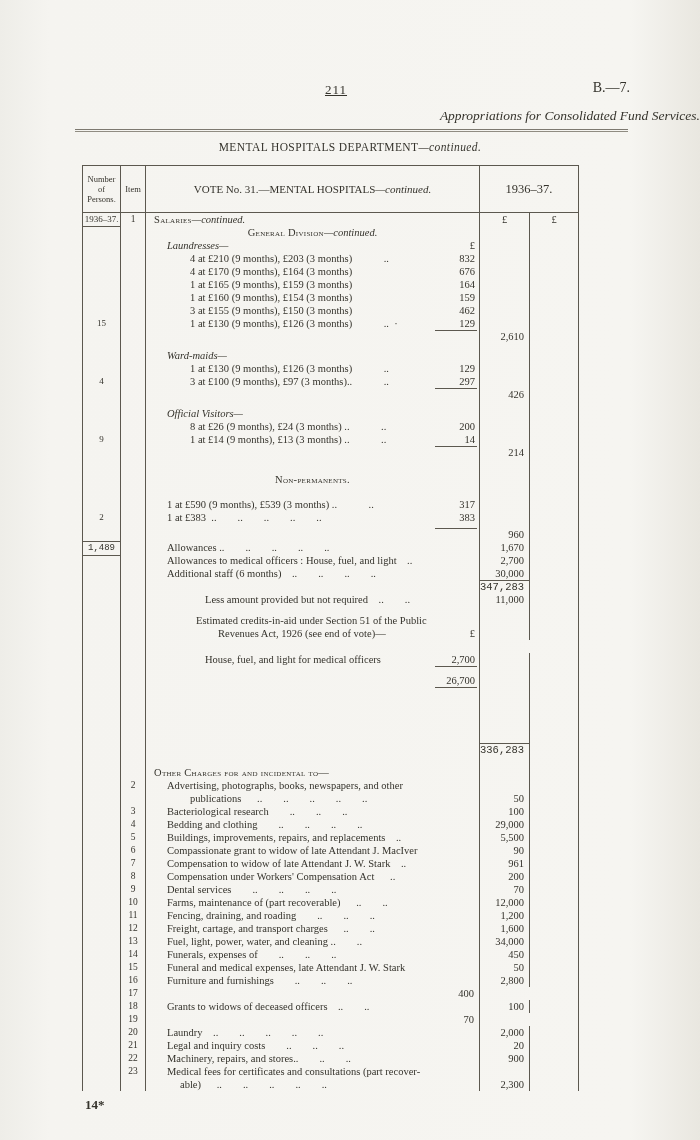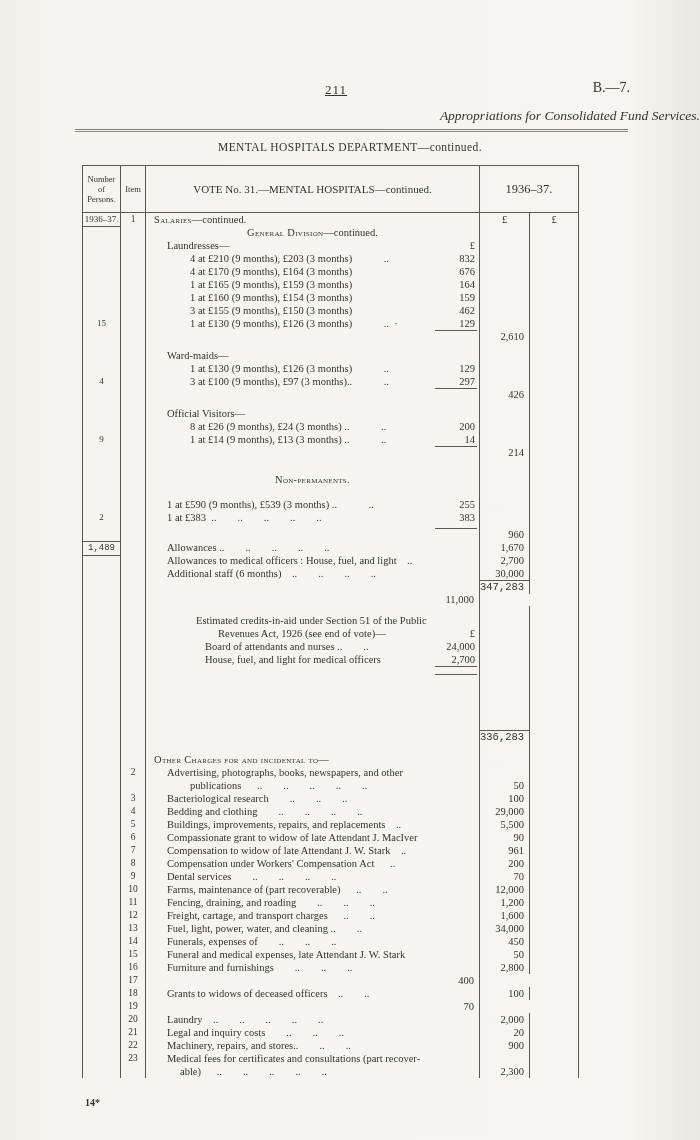--- a/index.html
+++ b/index.html
@@ -8,21 +8,21 @@
     width:700px; height:1140px; position:relative; overflow:hidden;
     background:linear-gradient(90deg,#eeede8,#f5f4f0 7%,#f6f5f1 90%,#e9e7e0);
     font-family:"Liberation Serif","DejaVu Serif",serif;
     color:#35332c;
   }
   .page-number { position:absolute; top:82px; left:0; width:672px; text-align:center; font-size:13px; letter-spacing:1px;text-decoration:underline; }
   .doc-ref { position:absolute; top:80px; right:70px; font-size:14px; }
   .doc-title { position:absolute; top:108px; left:0; width:700px; text-align:right; font-style:italic; font-size:13.5px; }
   .title-rule { position:absolute; top:129px; left:75px; width:553px; height:3px; border-top:1px solid #7d7970; border-bottom:1px solid #908c82; }
   .department { position:absolute; top:141px; left:0; width:700px; text-align:center; font-size:11.5px; letter-spacing:.4px; }
-  .it { }
+  .it { font-style:italic; }
   .sc { font-variant:small-caps; letter-spacing:.3px; }
 
   .table {
     position:absolute; left:82px; top:165px; width:497px;
     border-left:1px solid #5c584f; border-right:1px solid #5c584f; border-top:1px solid #5c584f;
   }
   .thead { display:grid; grid-template-columns:38px 25px 334px 98px; height:47px; border-bottom:1px solid #5c584f; }
   .th { border-right:1px solid #5c584f; display:flex; align-items:center; justify-content:center; text-align:center; }
   .th-persons { font-size:8.5px; line-height:10px; white-space:pre-line; }
   .th-item { font-size:8.5px; }
@@ -37,21 +37,21 @@
   .c-m.ra::after { content:""; position:absolute; right:2px; top:0; width:42px; border-top:1px solid #5c584f; }
   .desc { display:inline-block; }
   .amt { position:absolute; right:0; top:0; width:46px; text-align:right; padding-right:4px; }
   .c-1 { border-right:1px solid #5c584f; text-align:right; padding-right:5px; }
   .c-2 { text-align:right; padding-right:5px; }
   .cel-c { text-align:center; padding-right:0; }
   .rt { border-top:1px solid #5c584f;font-family:Liberation Mono, monospace; }
   .rb { border-bottom:1px solid #5c584f; }
   .ind0{padding-left:8px}.ind1{padding-left:21px}.ind2{padding-left:44px}
   .ind3{padding-left:50px}.ind4{padding-left:59px}.ind5{padding-left:72px}.ind6{padding-left:34px}
-  .footer-mark { position:absolute; left:85px; top:1097px; font-size:10px; font-weight:bold; }
+  .footer-mark { position:absolute; left:85px; top:1097px; font-size:13px; font-weight:bold; }
 </style>
 </head>
 <body>
 
 <div class="page">
   <div class="page-number">211</div>
   <div class="doc-ref">B.—7.</div>
   <div class="doc-title">Appropriations for Consolidated Fund Services.</div>
   <div class="title-rule"></div>
   <div class="department"><span>MENTAL HOSPITALS DEPARTMENT</span><span class="it">—continued.</span></div>
@@ -226,21 +226,21 @@
         <div class="row" style="height: 12px;">
           <div class="c-p"></div>
           <div class="c-i"></div>
           <div class="c-m"></div>
           <div class="c-1"></div>
           <div class="c-2"></div>
         </div>
         <div class="row">
           <div class="c-p"></div>
           <div class="c-i"></div>
-          <div class="c-m"><span class="desc  ind1">1 at £590 (9 months), £539 (3 months) ..            ..</span><span class="amt">255</span></div>
+          <div class="c-m"><span class="desc  ind1">1 at £590 (9 months), £539 (3 months) ..            ..</span><span class="amt">317</span></div>
           <div class="c-1"></div>
           <div class="c-2"></div>
         </div>
         <div class="row">
           <div class="c-p">2</div>
           <div class="c-i"></div>
           <div class="c-m"><span class="desc  ind1">1 at £383  ..        ..        ..        ..        ..</span><span class="amt">383</span></div>
           <div class="c-1"></div>
           <div class="c-2"></div>
         </div>
@@ -282,20 +282,21 @@
         <div class="row">
           <div class="c-p"></div>
           <div class="c-i"></div>
           <div class="c-m"></div>
           <div class="c-1 rt">347,283</div>
           <div class="c-2"></div>
         </div>
         <div class="row">
           <div class="c-p"></div>
           <div class="c-i"></div>
+          <div class="c-m"><span class="desc  ind4">Less amount provided but not required    ..        ..</span></div>
           <div class="c-1">11,000</div>
           <div class="c-2"></div>
         </div>
         <div class="row" style="height: 8px;">
           <div class="c-p"></div>
           <div class="c-i"></div>
           <div class="c-m"></div>
           <div class="c-1"></div>
           <div class="c-2"></div>
         </div>
@@ -309,35 +310,41 @@
         <div class="row">
           <div class="c-p"></div>
           <div class="c-i"></div>
           <div class="c-m"><span class="desc  ind5">Revenues Act, 1926 (see end of vote)—</span><span class="amt">£</span></div>
           <div class="c-1"></div>
           <div class="c-2"></div>
         </div>
         <div class="row">
           <div class="c-p"></div>
           <div class="c-i"></div>
-          <div class="c-m"><span class="desc  ind4">Board of attendants and nurses ..        ..</span><span class="amt">24,000</span></div>
           <div class="c-1"></div>
           <div class="c-2"></div>
         </div>
         <div class="row">
           <div class="c-p"></div>
           <div class="c-i"></div>
           <div class="c-m"><span class="desc  ind4">House, fuel, and light for medical officers</span><span class="amt">2,700</span></div>
           <div class="c-1"></div>
           <div class="c-2"></div>
         </div>
         <div class="row" style="height: 8px;">
           <div class="c-p"></div>
           <div class="c-i"></div>
           <div class="c-m ra"></div>
+          <div class="c-1"></div>
+          <div class="c-2"></div>
+        </div>
+        <div class="row">
+          <div class="c-p"></div>
+          <div class="c-i"></div>
+          <div class="c-m"><span class="amt">26,700</span></div>
           <div class="c-1"></div>
           <div class="c-2"></div>
         </div>
         <div class="row" style="height: 6px;">
           <div class="c-p"></div>
           <div class="c-i"></div>
           <div class="c-m ra"></div>
           <div class="c-1"></div>
           <div class="c-2"></div>
         </div>

